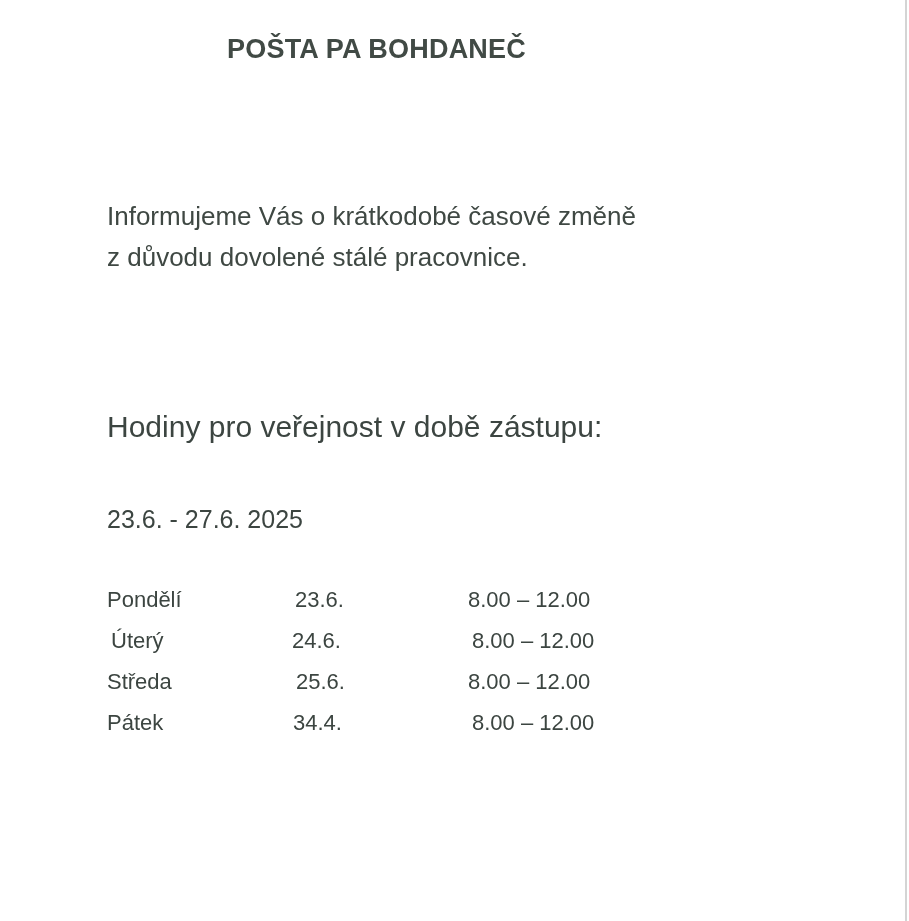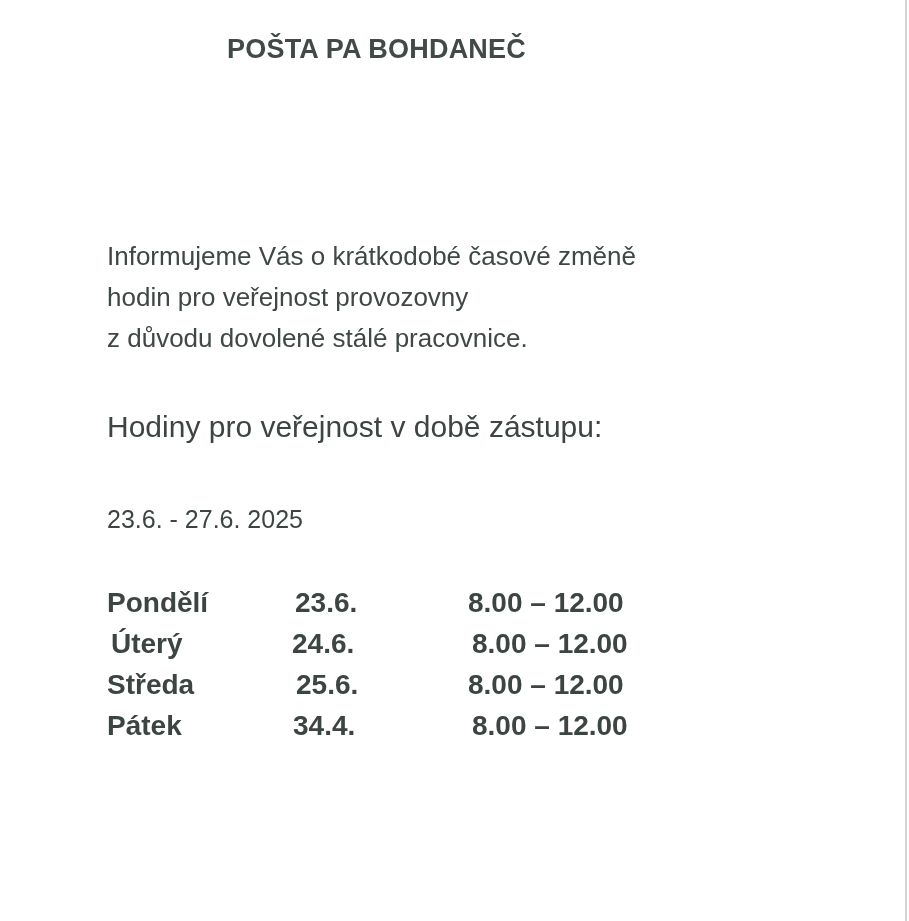--- a/index.html
+++ b/index.html
@@ -34,21 +34,20 @@
       letter-spacing: 0.2px;
       color: #414a45;
     }
     .intro {
       position: absolute;
       left: 107px;
       top: 196px;
       font-size: 26px;
       line-height: 41px;
       color: #3f4843;
-      margin-top: 40px;
     }
     .intro .line { display: block; white-space: nowrap; }
     .intro b { font-weight: bold; font-size: 27px; }
     .heading {
       position: absolute;
       left: 107px;
       top: 410px;
       font-size: 30px;
       font-weight: normal;
       white-space: nowrap;
@@ -65,40 +64,39 @@
     }
     .schedule {
       position: absolute;
       left: 107px;
       top: 587px;
       width: 700px;
     }
     .row {
       position: relative;
       height: 41px;
-      font-size: 28px;
-      font-weight: bold;
+      font-size: 22px;
+      font-weight: normal;
       color: #3c4541;
     }
     .row span {
       position: absolute;
       top: 0;
       white-space: nowrap;
     }
   </style>
 </head>
 <body>
 
 <div class="page-edge"></div>
 
 <div class="title">POŠTA PA BOHDANEČ</div>
 
 <div class="intro">
   <span class="line">Informujeme Vás o krátkodobé časové změně</span>
-  <span class="line">hodin pro veřejnost provozovny</span>
   <span class="line">z důvodu dovolené stálé pracovnice.</span>
 </div>
 
 <div class="heading">Hodiny pro veřejnost v době zástupu:</div>
 
 <div class="range">23.6. - 27.6. 2025</div>
 
 <div class="schedule">
   <div class="row">
     <span style="left:0">Pondělí</span>

